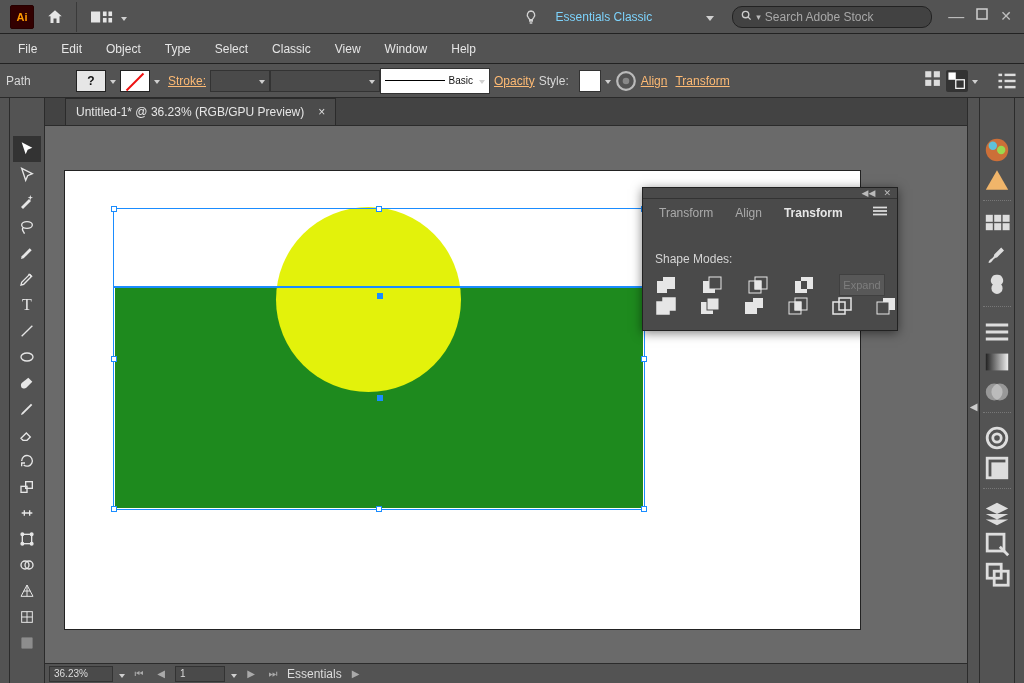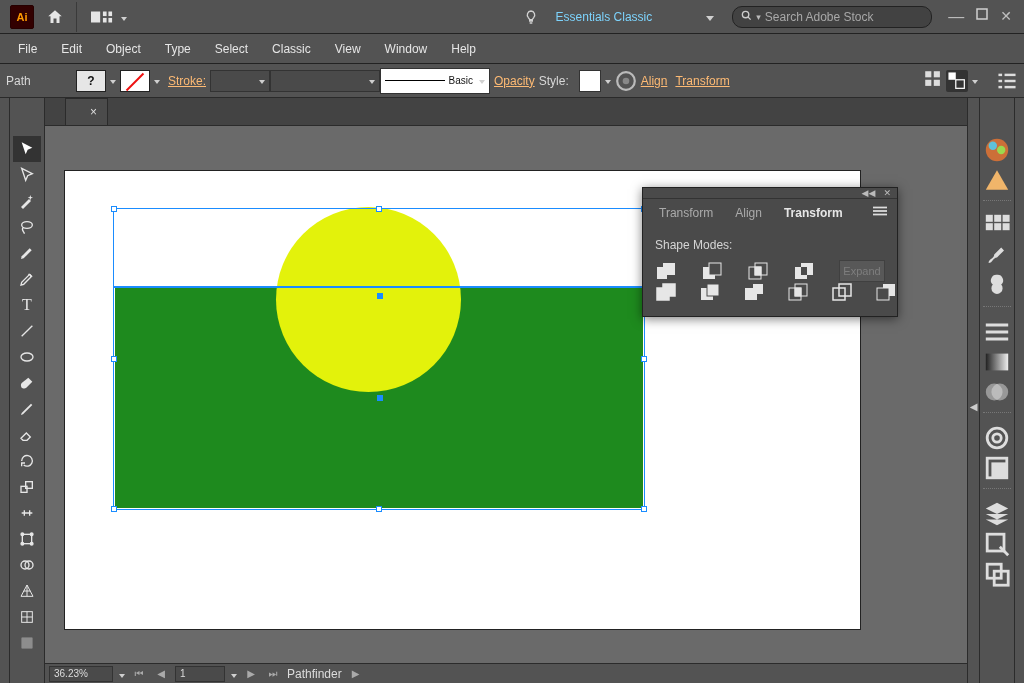--- a/index.html
+++ b/index.html
@@ -72,21 +72,21 @@
   .right-strip .triangle { color:#ff9a44; }
 
   
   .panel { position:absolute; left:642px; top:187px; width:256px; background:#4a4a4a; border:1px solid #222; box-shadow:0 2px 10px rgba(0,0,0,.5); }
   .panel .titlebar2 { height:10px; display:flex; align-items:center; justify-content:flex-end; padding:0 6px; color:#bbb; font-size:9px; gap:8px; }
   .panel .tabs { display:flex; align-items:center; height:28px; padding:0 6px; gap:2px; border-top:1px solid #333; }
   .panel .tab { padding: 5px 10px; color:#aaa; }
   .panel .tab.active { background:#4a4a4a; color:#e6e6e6; font-weight:bold; }
   .panel .tabs .menu { margin-left:auto; color:#ddd; padding:4px; }
   .panel .body { padding:8px 12px 14px; }
-  .panel .section-label { color:#d5d5d5; margin:4px 0 8px; }
+  .panel .section-label { color:#d5d5d5; margin:18px 0 8px; }
   .panel .btnrow { display:flex; gap:24px; align-items:center; }
   .panel .btnrow.path { gap:22px; }
   .pfbtn { width:22px; height:20px; position:relative; }
   .pfbtn svg { width:22px; height:20px; }
   .expand-btn { margin-left:auto; width:78px; height:22px; background:#585858; color:#7e7e7e; display:flex; align-items:center; justify-content:center; border:1px solid #404040; font-size:11px; }
 
   
   .statusbar { height:20px; background:#535353; border-top:1px solid #2b2b2b; display:flex; align-items:center; color:#dcdcdc; padding:0 4px; gap:6px; }
   .zoom-box { width:64px; height:16px; background:#4a4a4a; border:1px solid #333; display:flex; align-items:center; padding:0 4px; font-size:10px; }
   .nav-btn { width:16px; text-align:center; color:#aaa; font-size:10px; }
@@ -335,20 +335,21 @@
         <svg viewBox="0 0 24 24">
           <rect x="4" y="4" width="16" height="16" fill="#e6e6e6"></rect>
           <rect x="4" y="4" width="16" height="16" fill="#333" opacity=".5"></rect>
         </svg>
       </div>
   </div>
 
   <div class="center">
     <div class="doc-tabbar">
       <div class="doc-tab">
+        <span>Untitled-1* @ 36.23% (RGB/GPU Preview)</span>
         <span class="close">×</span>
       </div>
     </div>
     <div class="canvas-wrap">
       <div class="artboard">
         <div class="green-rect"></div>
         <div class="yellow-circle"></div>
         <div class="sel-box outer">
           <div class="handle" style="left:-3px;top:-3px"></div>
           <div class="handle" style="left:calc(50% - 3px);top:-3px"></div>
@@ -366,21 +367,21 @@
     </div>
     <div class="statusbar">
       <div class="zoom-box">36.23%</div>
       <span class="chev-down-sm"></span>
       <span class="nav-btn">⏮</span>
       <span class="nav-btn">◀</span>
       <div class="zoom-box" style="width:50px">1</div>
       <span class="chev-down-sm"></span>
       <span class="nav-btn">▶</span>
       <span class="nav-btn">⏭</span>
-      <span class="selname">Pathfinder</span>
+      <span class="selname">Essentials</span>
       <span class="nav-btn">▶</span>
       <span style="flex:1"></span>
     </div>
   </div>
 
   <div class="rgutter">
      <div class="arrow">◀</div>
   </div>
 
   <div class="right-strip">

